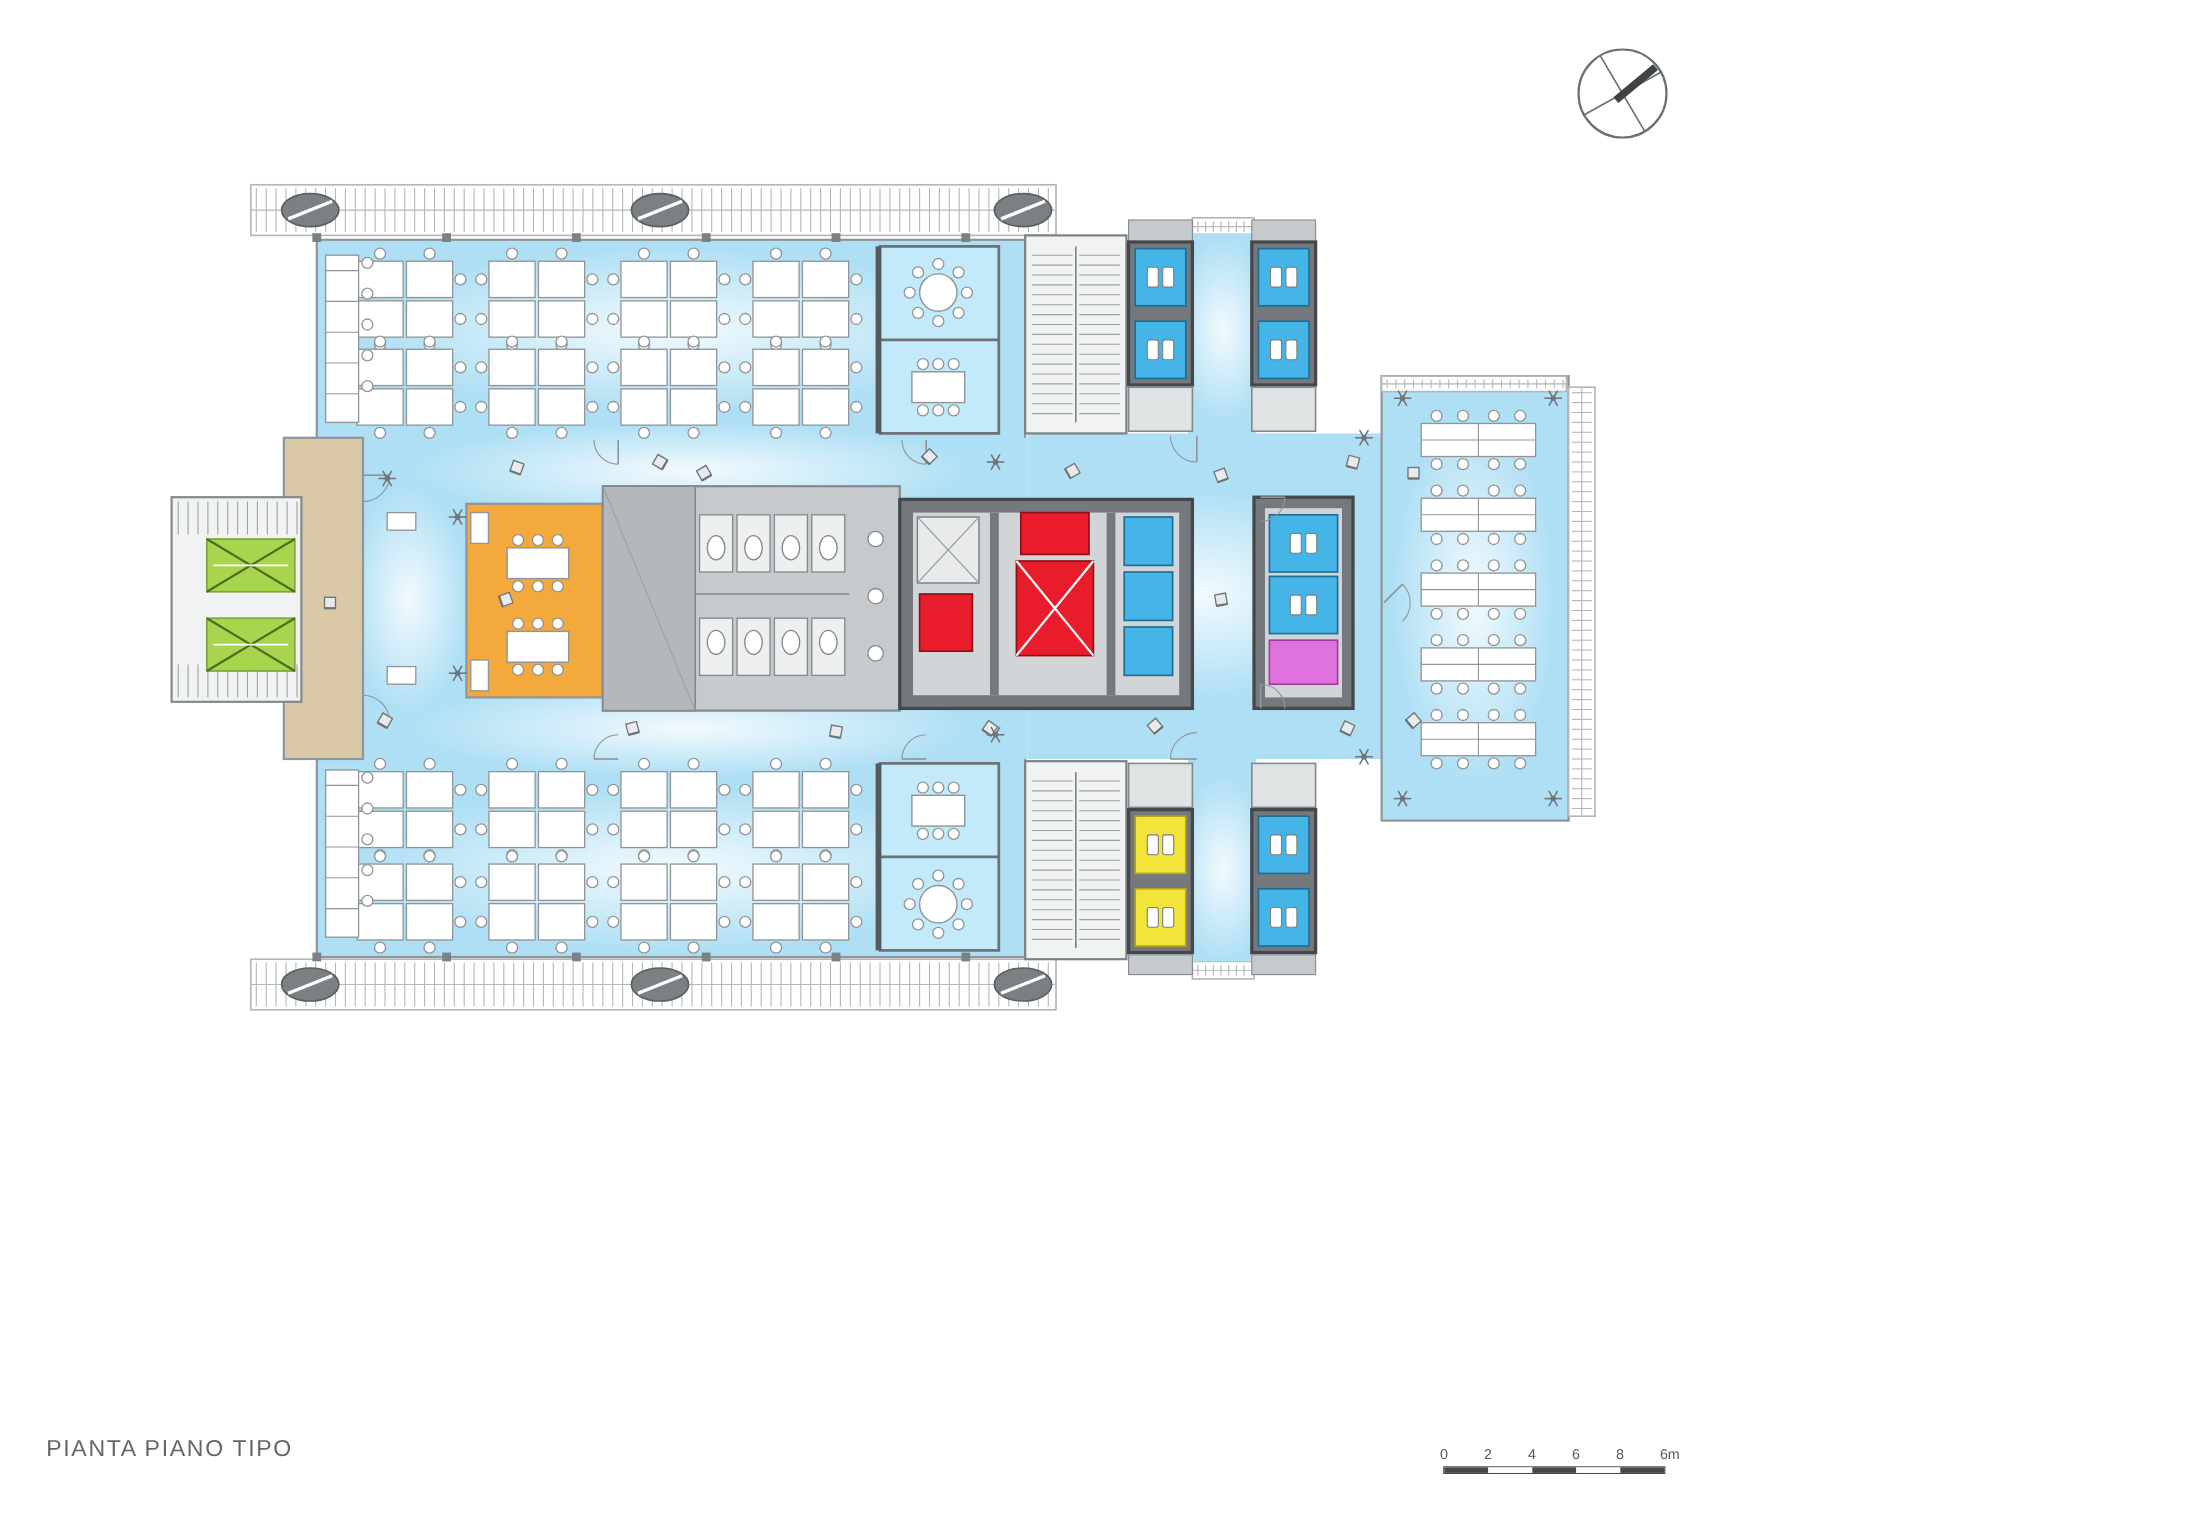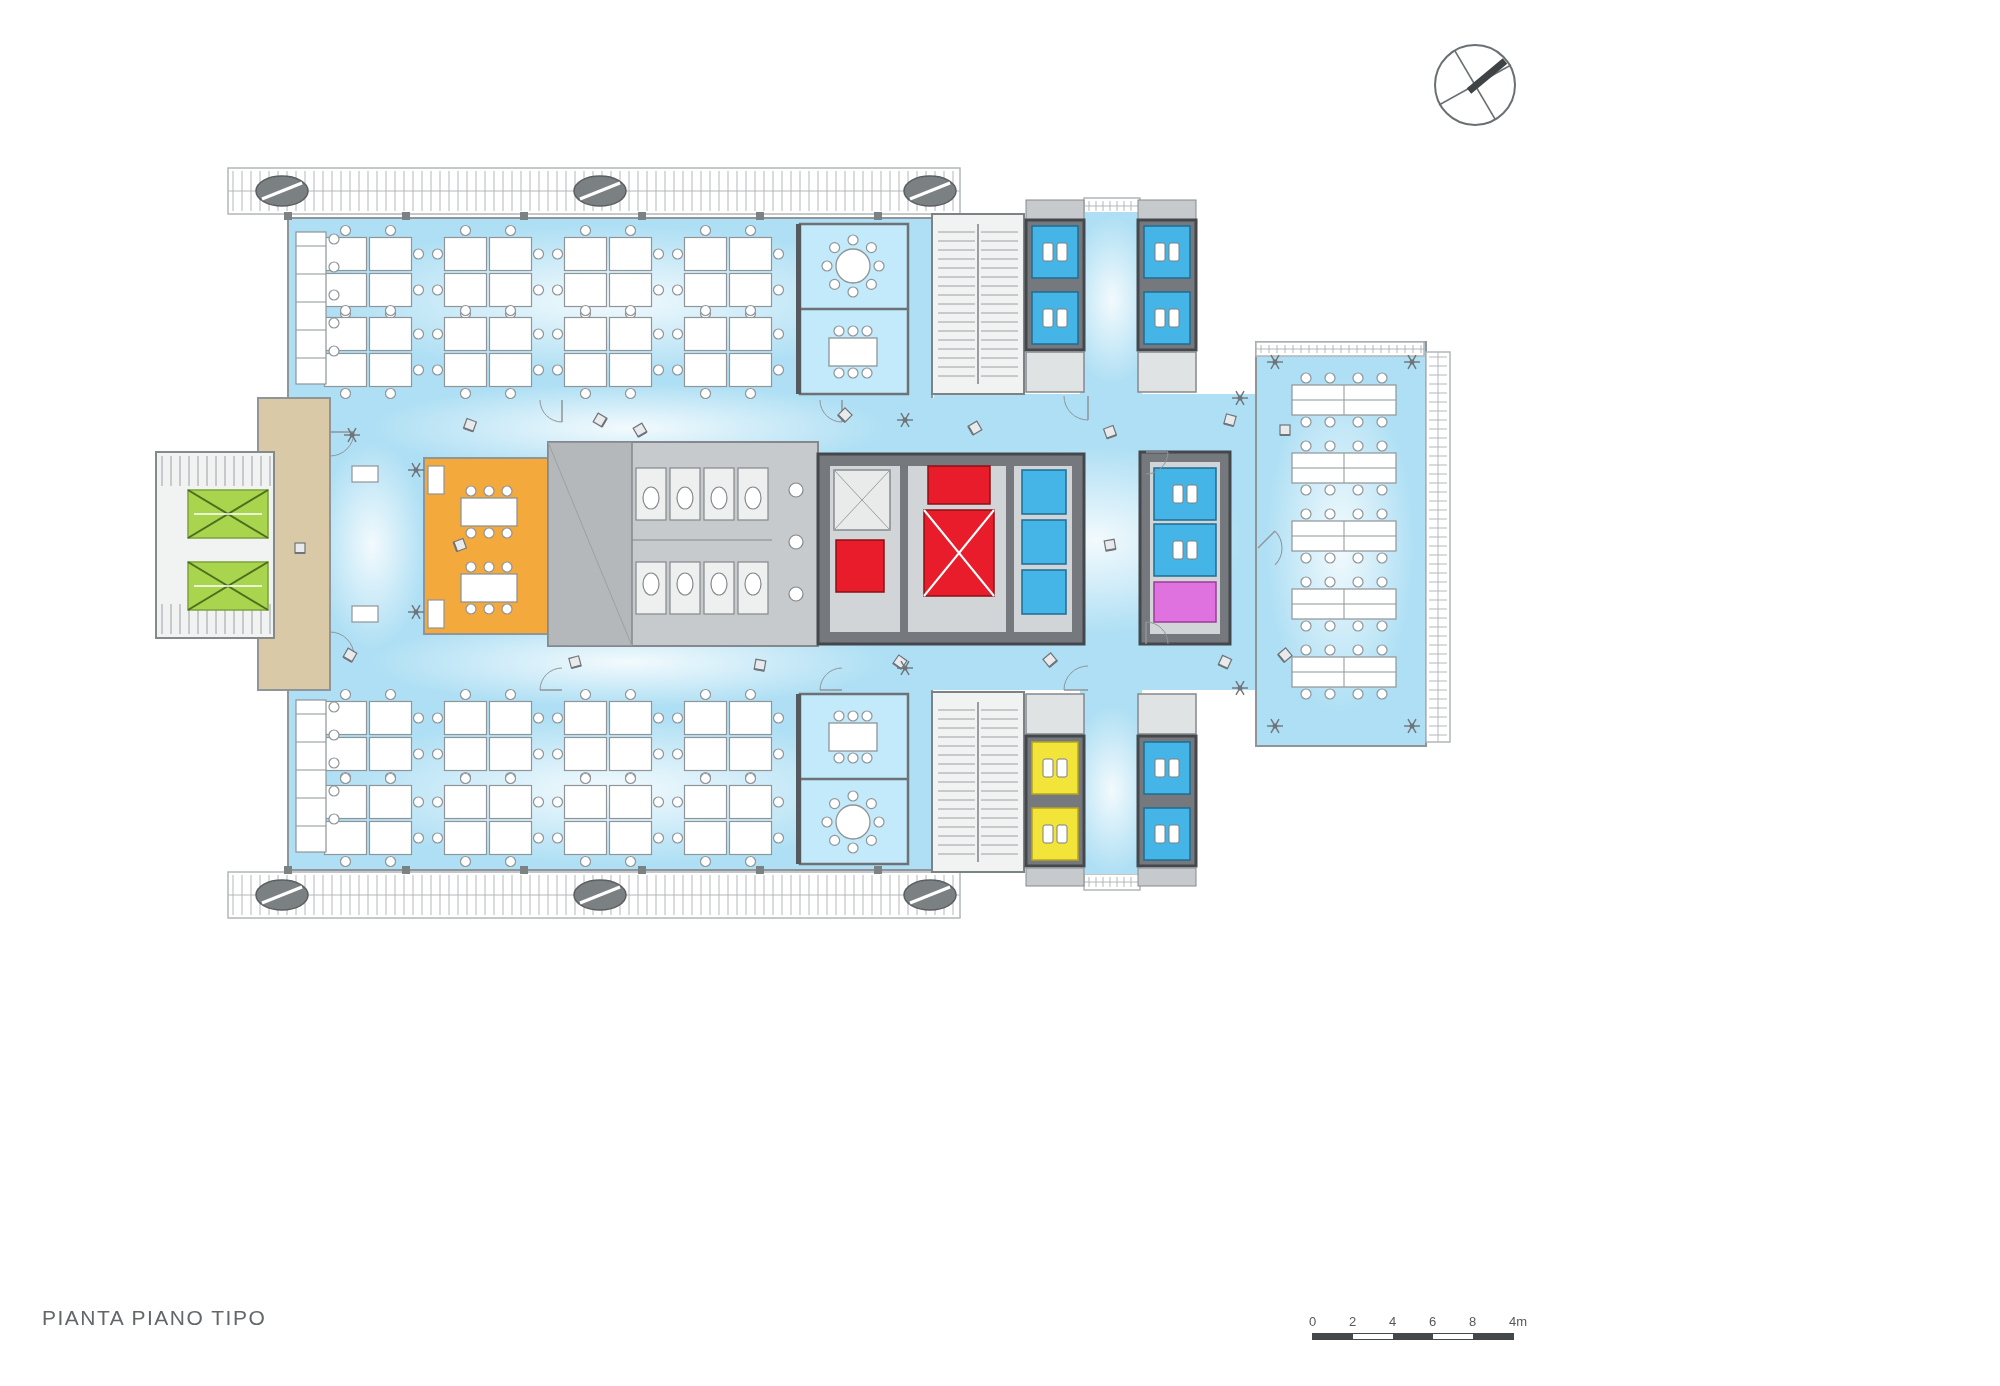--- a/index.html
+++ b/index.html
@@ -1156,21 +1156,21 @@
 
   <div class="plan-title">PIANTA PIANO TIPO</div>
 
   <div class="scalebar">
     <div class="sb-labels" id="sb-labels">
         <span style="left: -3px;">0</span>
         <span style="left: 37px;">2</span>
         <span style="left: 77px;">4</span>
         <span style="left: 117px;">6</span>
         <span style="left: 157px;">8</span>
-        <span style="left: 197px;">4m</span>
+        <span style="left: 197px;">6m</span>
       </div>
     <div class="sb-bar" id="sb-bar">
         <div class="sb-seg" style="width: 40px; background: rgb(69, 72, 75);"></div>
         <div class="sb-seg" style="width: 40px; background: rgb(255, 255, 255);"></div>
         <div class="sb-seg" style="width: 40px; background: rgb(69, 72, 75);"></div>
         <div class="sb-seg" style="width: 40px; background: rgb(255, 255, 255);"></div>
         <div class="sb-seg" style="width: 40px; background: rgb(69, 72, 75);"></div>
       </div>
   </div>
 

